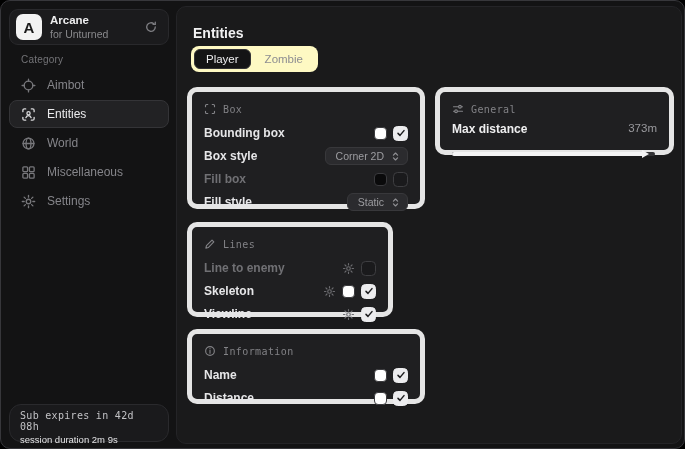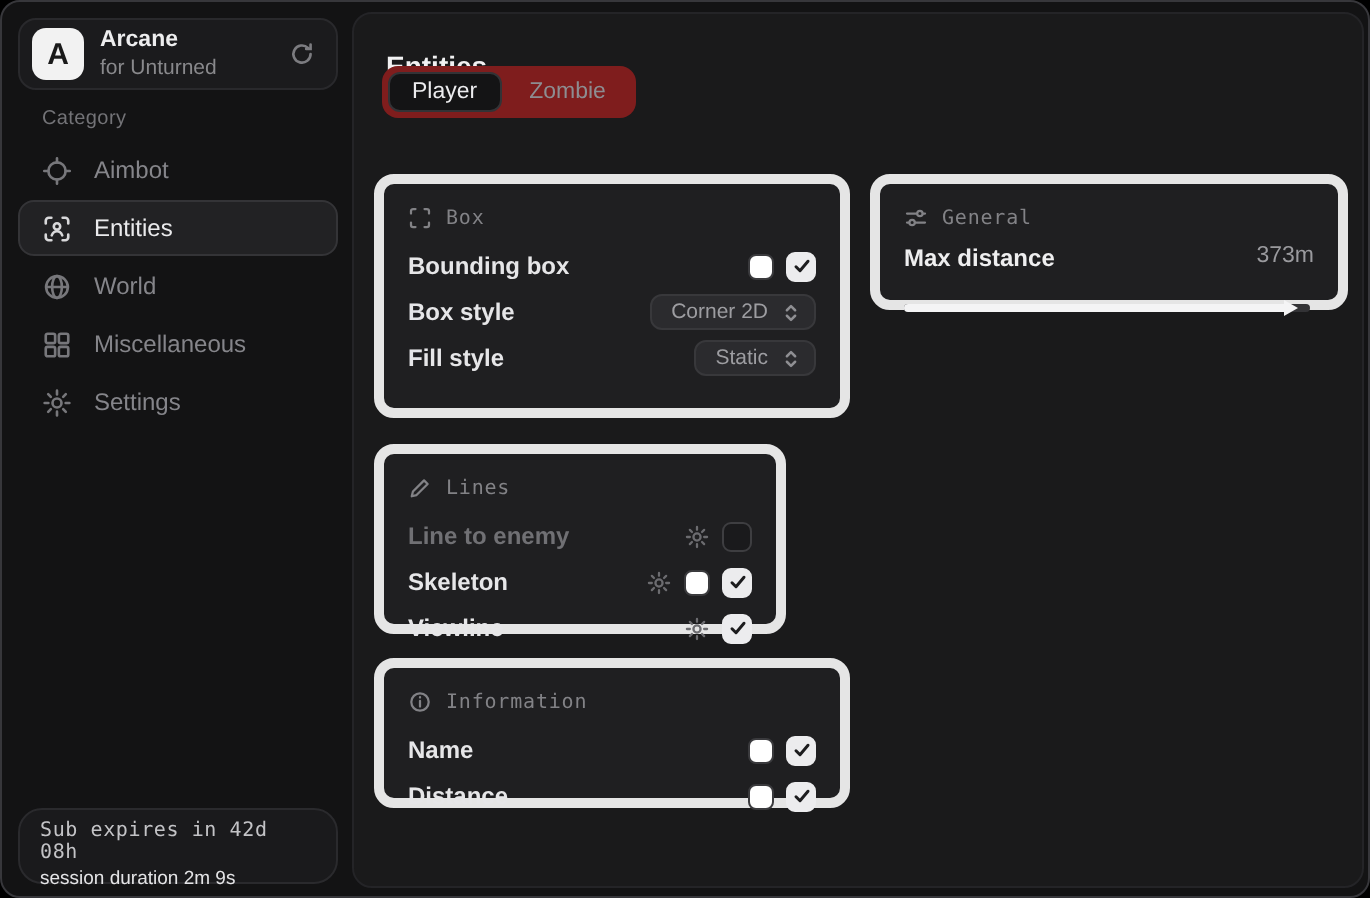--- a/index.html
+++ b/index.html
@@ -47,22 +47,22 @@
   }
   .foot1 { font-family:"DejaVu Sans Mono", monospace; font-size:10px; color:#c3c3c6; letter-spacing:.3px; }
   .foot2 { font-size:9.5px; color:#e4e4e6; margin-top:2px; }
   
   .panel {
     position:absolute; left:175px; top:5px; width:506px; height:438px;
     background:#1a1a1b; border:1px solid #242427; border-radius:10px;
   }
   .page-title { position:absolute; left:16px; top:18px; font-size:14px; font-weight:bold; color:#f1f1f2; }
   .tabs {
-    position:absolute; left:14px; top:26px; display:inline-flex; gap:2px;
-    background:#7f1d1d; border-radius:8px; padding:3px;
+    position:absolute; left:14px; top:39px; display:inline-flex; gap:2px;
+    background:#fef9c3; border-radius:8px; padding:3px;
   }
   .tab {
     padding:3px 11px; border-radius:6px; font-size:11.5px; color:#8d8d91;
     border:1px solid transparent; cursor:default;
   }
   .tab.active { background:#141415; border-color:#333336; color:#ececee; }
   
   .card {
     position:absolute; background:#1f1f21; border:5px solid #e5e5e5;
     border-radius:10px; padding:9px 12px 0 12px;
@@ -225,20 +225,29 @@
             <span>Corner 2D</span>
             <span class="dico">
               <svg width="11" height="11" viewBox="0 0 16 16" fill="none" stroke="currentColor" stroke-width="1.8" stroke-linecap="round" stroke-linejoin="round">
                   <path d="M5 6l3-3 3 3M5 10l3 3 3-3"></path>
                 </svg>
             </span>
           </span>
         </span>
       </div>
       <div class="row">
+        <span class="row-label muted">Fill box</span>
+        <span class="controls">
+          <span class="swatch" style="background: rgb(10, 10, 11);"></span>
+          <span class="checkbox">
+            
+          </span>
+        </span>
+      </div>
+      <div class="row">
         <span class="row-label">Fill style</span>
         <span class="controls">
           <span class="dropdown">
             <span>Static</span>
             <span class="dico">
               <svg width="11" height="11" viewBox="0 0 16 16" fill="none" stroke="currentColor" stroke-width="1.8" stroke-linecap="round" stroke-linejoin="round">
                   <path d="M5 6l3-3 3 3M5 10l3 3 3-3"></path>
                 </svg>
             </span>
           </span>

